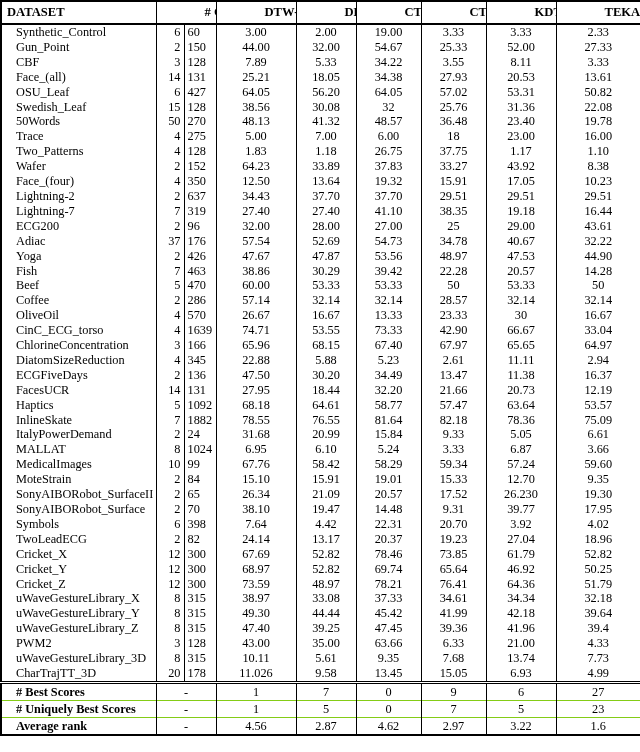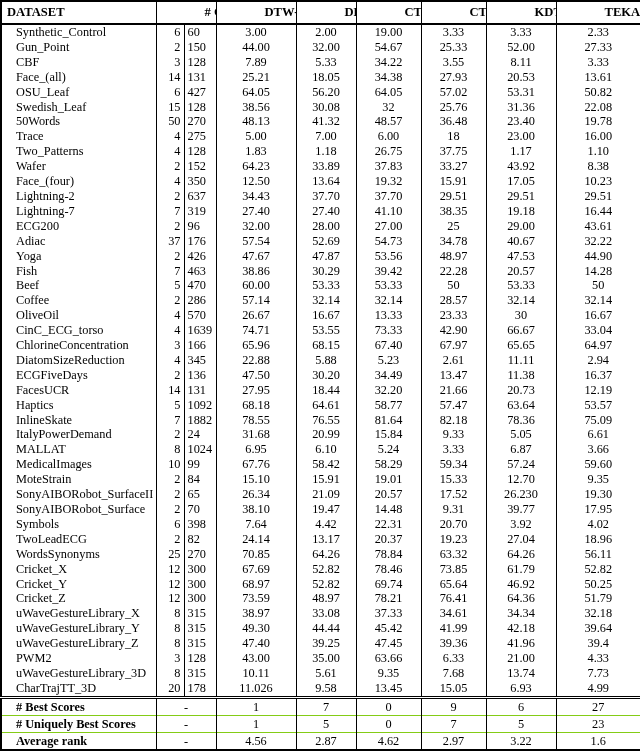--- a/index.html
+++ b/index.html
@@ -448,31 +448,20 @@
         <td class="cat">2</td>
         <td class="len">82</td>
         <td class="num">24.14</td>
         <td class="num b">13.17</td>
         <td class="num">20.37</td>
         <td class="num">19.23</td>
         <td class="num">27.04</td>
         <td class="num">18.96</td>
       </tr>
       <tr>
-        <td class="ds">WordsSynonyms</td>
-        <td class="cat">25</td>
-        <td class="len">270</td>
-        <td class="num">70.85</td>
-        <td class="num">64.26</td>
-        <td class="num">78.84</td>
-        <td class="num">63.32</td>
-        <td class="num">64.26</td>
-        <td class="num b">56.11</td>
-      </tr>
-      <tr>
         <td class="ds">Cricket_X</td>
         <td class="cat">12</td>
         <td class="len">300</td>
         <td class="num">67.69</td>
         <td class="num b">52.82</td>
         <td class="num">78.46</td>
         <td class="num">73.85</td>
         <td class="num">61.79</td>
         <td class="num b">52.82</td>
       </tr>

